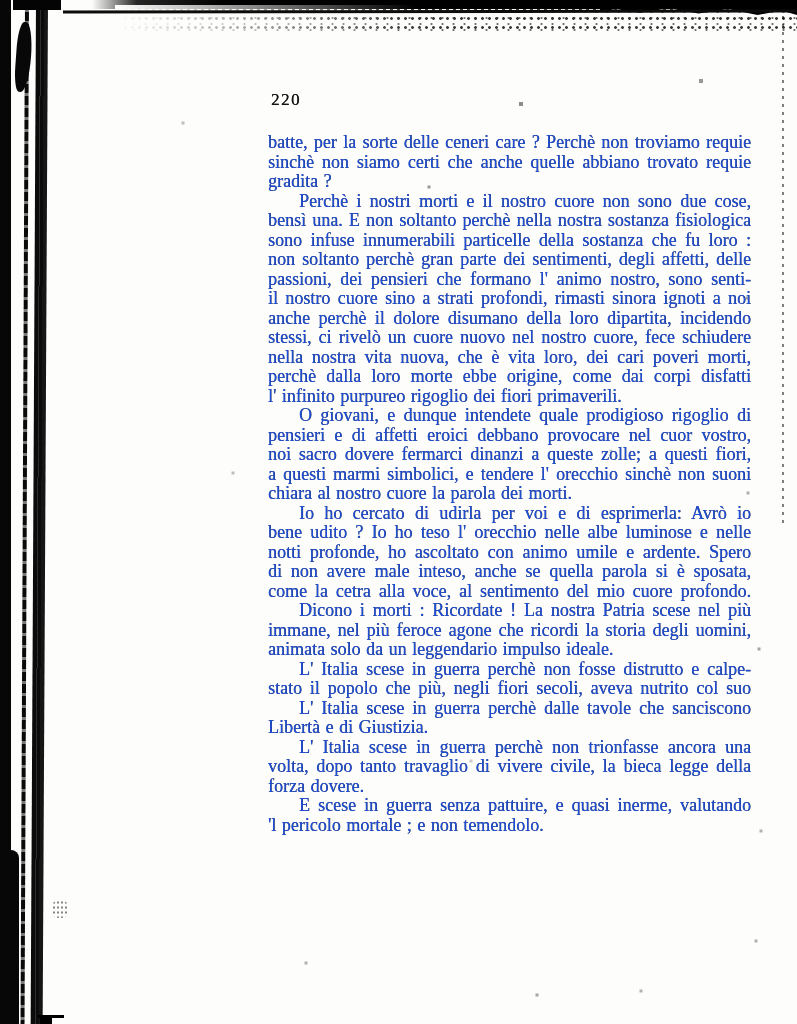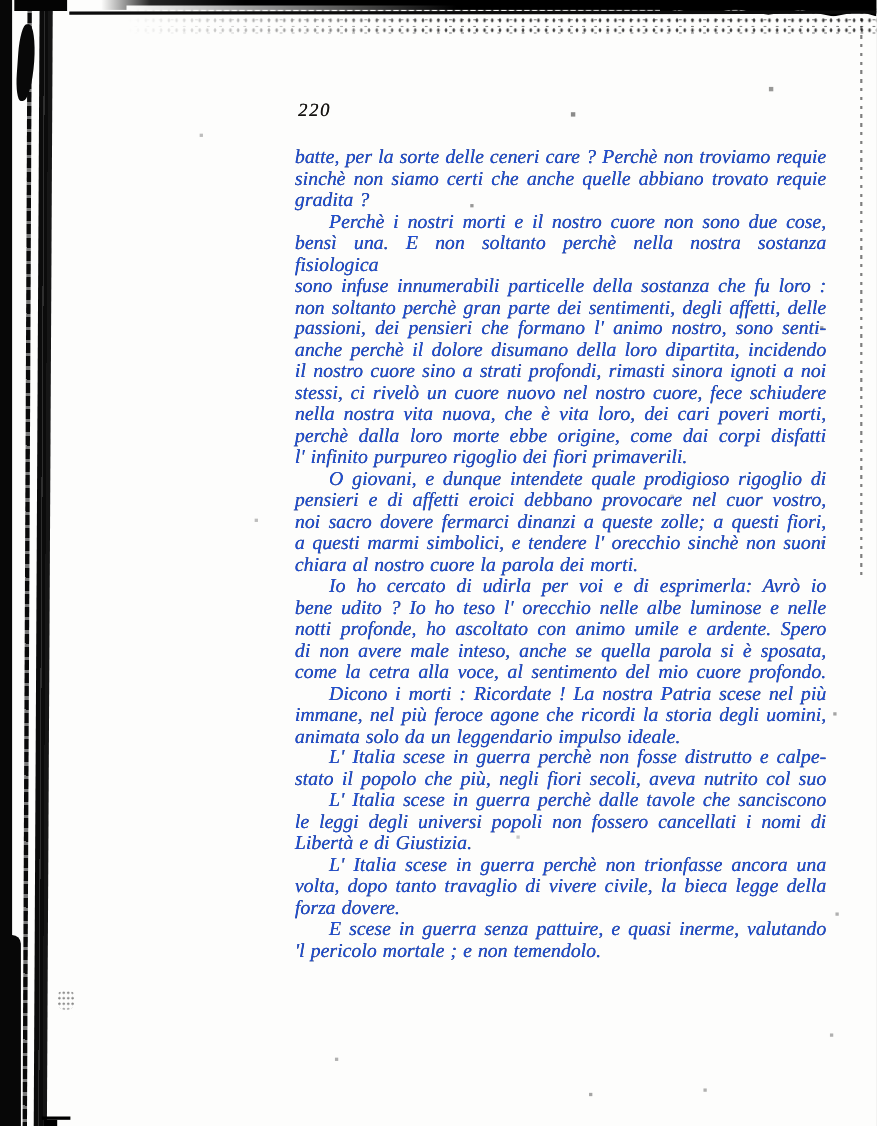--- a/index.html
+++ b/index.html
@@ -1,20 +1,19 @@
 <!DOCTYPE html>
 <html><head>
 <meta charset="utf-8">
 <style>
   html,body{margin:0;padding:0;background:#e8e8e6;}
   .scan{
     position:relative;width:797px;height:1024px;margin:0 auto;
     background:#fdfdfc;overflow:hidden;
     font-family:"Liberation Serif","DejaVu Serif",serif;
-    font-style:italic;
   }
   
   .stripe{position:absolute;top:0;height:1024px;}
   .stripe1{left:0;width:11px;background:#070707;}
   .stripe1b{position:absolute;left:0;top:850px;width:19px;height:174px;background:#070707;border-radius:0 8px 0 0;}
   .stripe2{left:25px;width:4px;background:repeating-linear-gradient(180deg,#0a0a0a 0 9px,rgba(10,10,10,.55) 9px 12px);transform:rotate(.25deg);transform-origin:top left;}
   .stripe3{left:36px;width:12px;background:repeating-linear-gradient(90deg,#0b0b0b 0 4px,#2e2e2e 4px 5px,#0b0b0b 5px 8px,#161616 8px 12px);transform:rotate(.3deg);transform-origin:top left;}
   .stripe-cap{position:absolute;left:13px;top:0;width:48px;height:10px;background:#040404;}
   .stripe-blob{position:absolute;left:16px;top:22px;width:15px;height:70px;background:#080808;border-radius:45% 55% 60% 40%;transform:rotate(4deg);}
   .top-band{position:absolute;left:92px;top:0;width:705px;height:9px;
@@ -85,43 +84,42 @@
   <div class="page-number">220</div>
   <div class="text-block">
       <div class="line">batte, per la sorte delle ceneri care ? Perchè non troviamo requie</div>
       <div class="line">sinchè non siamo certi che anche quelle abbiano trovato requie</div>
       <div class="line nojust">gradita ?</div>
       <div class="line indent">Perchè i nostri morti e il nostro cuore non sono due cose,</div>
       <div class="line">bensì una. E non soltanto perchè nella nostra sostanza fisiologica</div>
       <div class="line">sono infuse innumerabili particelle della sostanza che fu loro :</div>
       <div class="line">non soltanto perchè gran parte dei sentimenti, degli affetti, delle</div>
       <div class="line">passioni, dei pensieri che formano l' animo nostro, sono senti-</div>
+      <div class="line">il nostro cuore sino a strati profondi, rimasti sinora ignoti a noi</div>
       <div class="line">anche perchè il dolore disumano della loro dipartita, incidendo</div>
-      <div class="line">il nostro cuore sino a strati profondi, rimasti sinora ignoti a noi</div>
       <div class="line">stessi, ci rivelò un cuore nuovo nel nostro cuore, fece schiudere</div>
       <div class="line">nella nostra vita nuova, che è vita loro, dei cari poveri morti,</div>
       <div class="line">perchè dalla loro morte ebbe origine, come dai corpi disfatti</div>
       <div class="line nojust">l' infinito purpureo rigoglio dei fiori primaverili.</div>
       <div class="line indent">O giovani, e dunque intendete quale prodigioso rigoglio di</div>
       <div class="line">pensieri e di affetti eroici debbano provocare nel cuor vostro,</div>
       <div class="line">noi sacro dovere fermarci dinanzi a queste zolle; a questi fiori,</div>
       <div class="line">a questi marmi simbolici, e tendere l' orecchio sinchè non suoni</div>
       <div class="line nojust">chiara al nostro cuore la parola dei morti.</div>
       <div class="line indent">Io ho cercato di udirla per voi e di esprimerla: Avrò io</div>
       <div class="line">bene udito ? Io ho teso l' orecchio nelle albe luminose e nelle</div>
       <div class="line">notti profonde, ho ascoltato con animo umile e ardente. Spero</div>
       <div class="line">di non avere male inteso, anche se quella parola si è sposata,</div>
       <div class="line">come la cetra alla voce, al sentimento del mio cuore profondo.</div>
       <div class="line indent">Dicono i morti : Ricordate ! La nostra Patria scese nel più</div>
       <div class="line">immane, nel più feroce agone che ricordi la storia degli uomini,</div>
       <div class="line nojust">animata solo da un leggendario impulso ideale.</div>
       <div class="line indent">L' Italia scese in guerra perchè non fosse distrutto e calpe-</div>
       <div class="line">stato il popolo che più, negli fiori secoli, aveva nutrito col suo</div>
       <div class="line indent">L' Italia scese in guerra perchè dalle tavole che sanciscono</div>
-      <div class="line">le leggi degli universi popoli non fossero cancellati i nomi di</div>
       <div class="line nojust">Libertà e di Giustizia.</div>
       <div class="line indent">L' Italia scese in guerra perchè non trionfasse ancora una</div>
       <div class="line">volta, dopo tanto travaglio di vivere civile, la bieca legge della</div>
       <div class="line nojust">forza dovere.</div>
       <div class="line indent">E scese in guerra senza pattuire, e quasi inerme, valutando</div>
       <div class="line nojust">'l pericolo mortale ; e non temendolo.</div>
     </div>
 
 </div>
 

